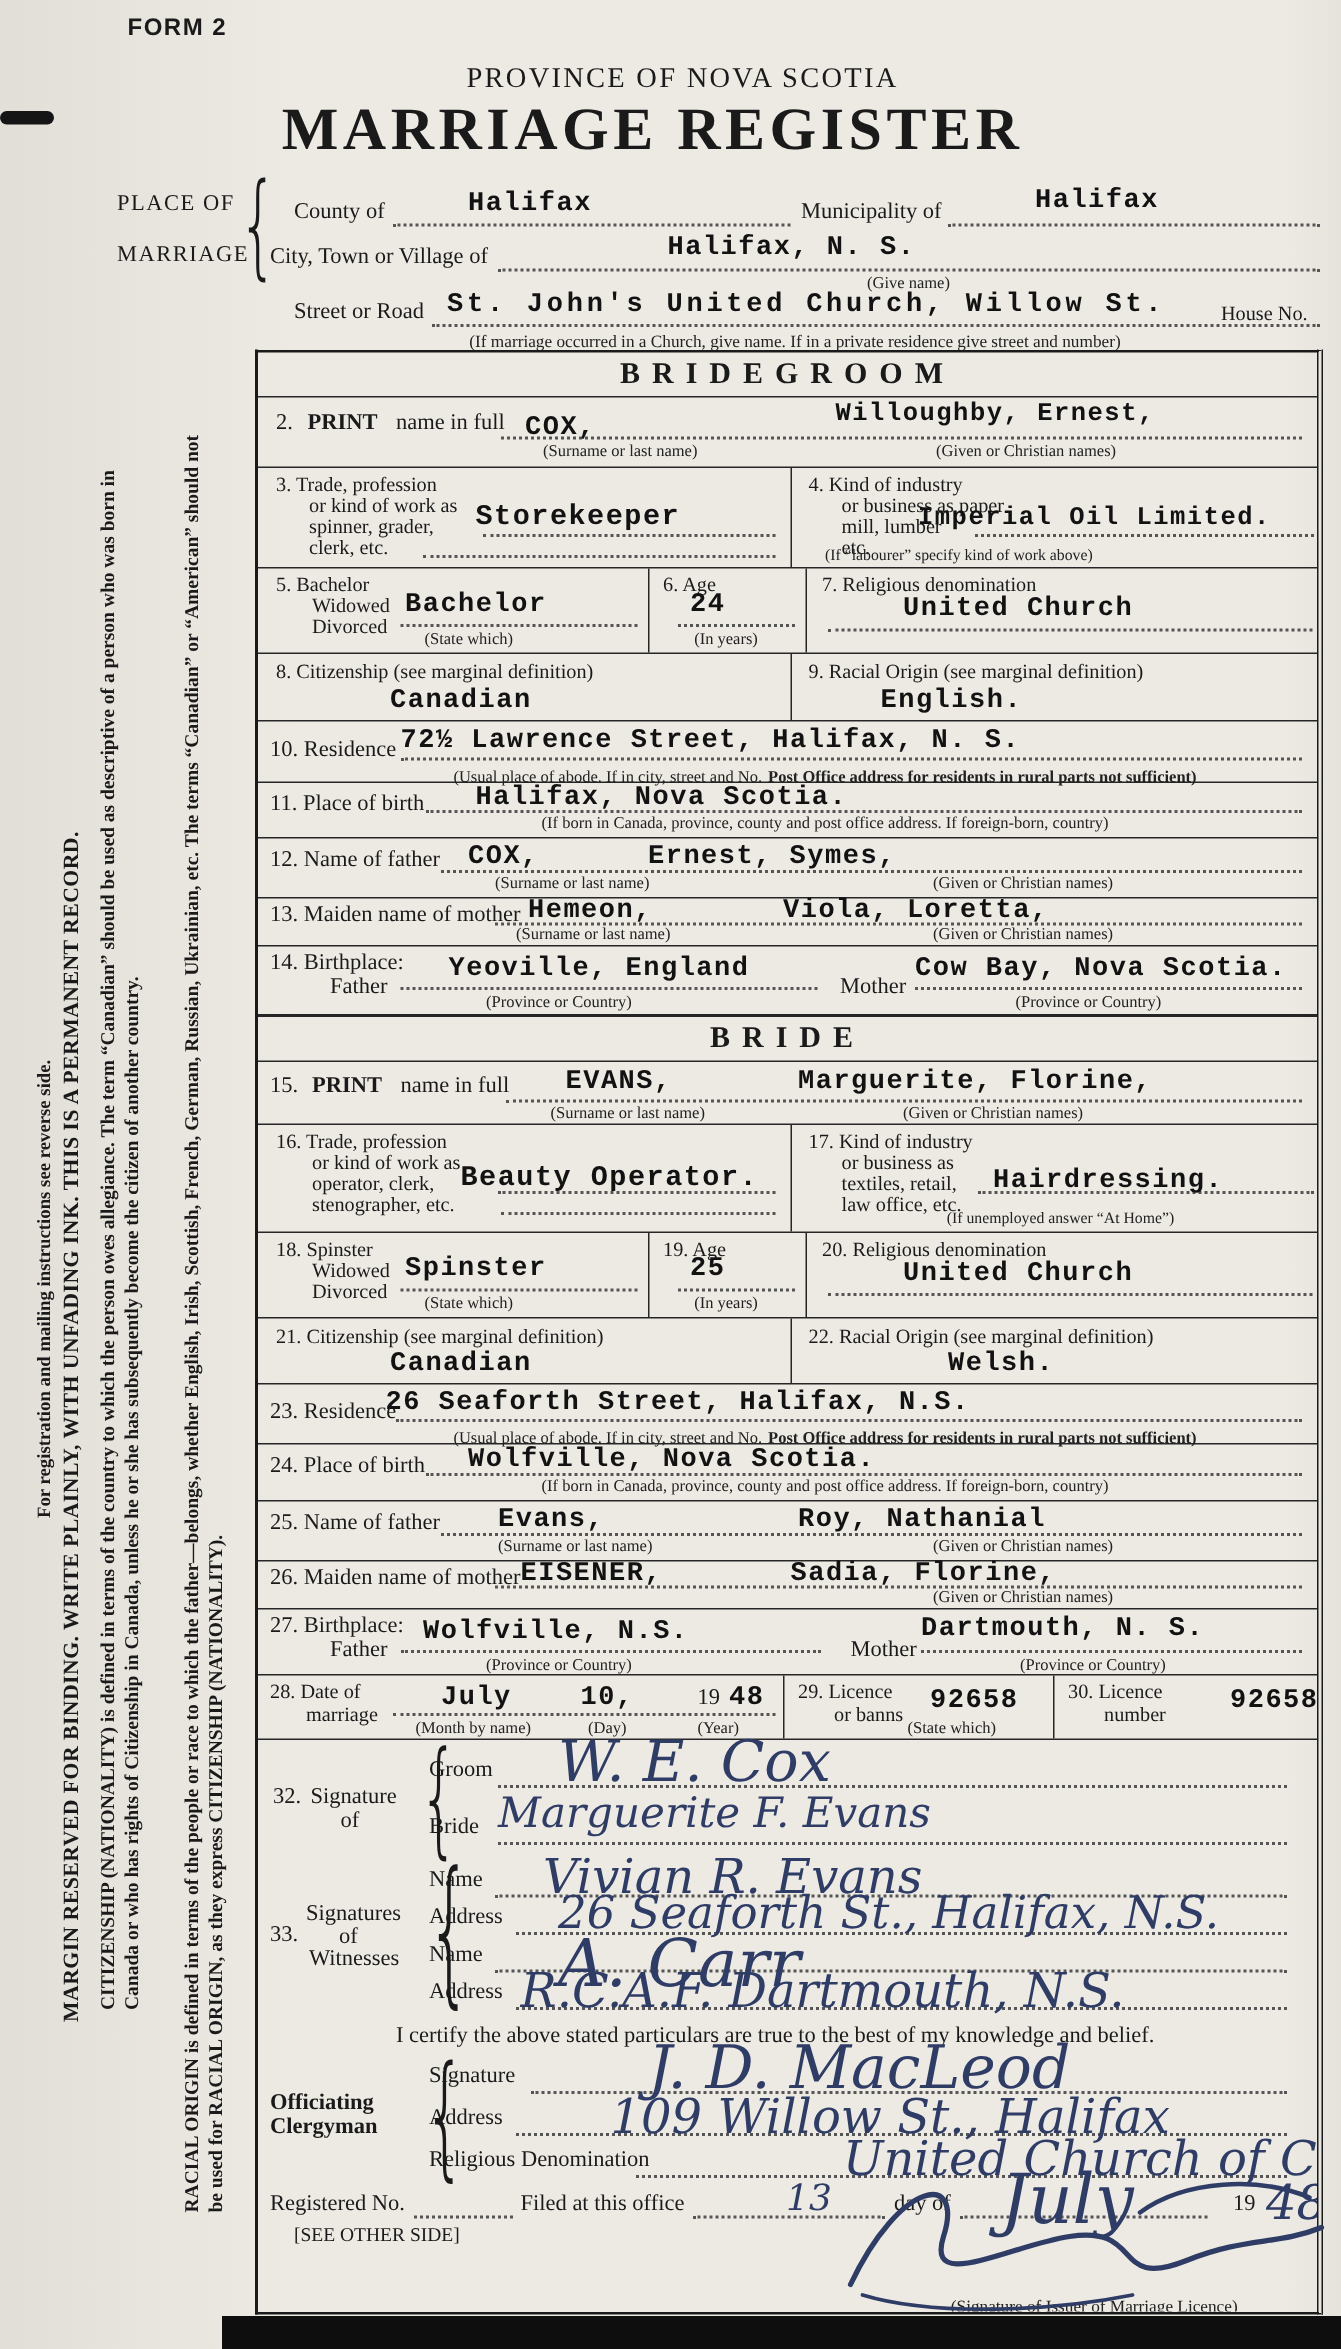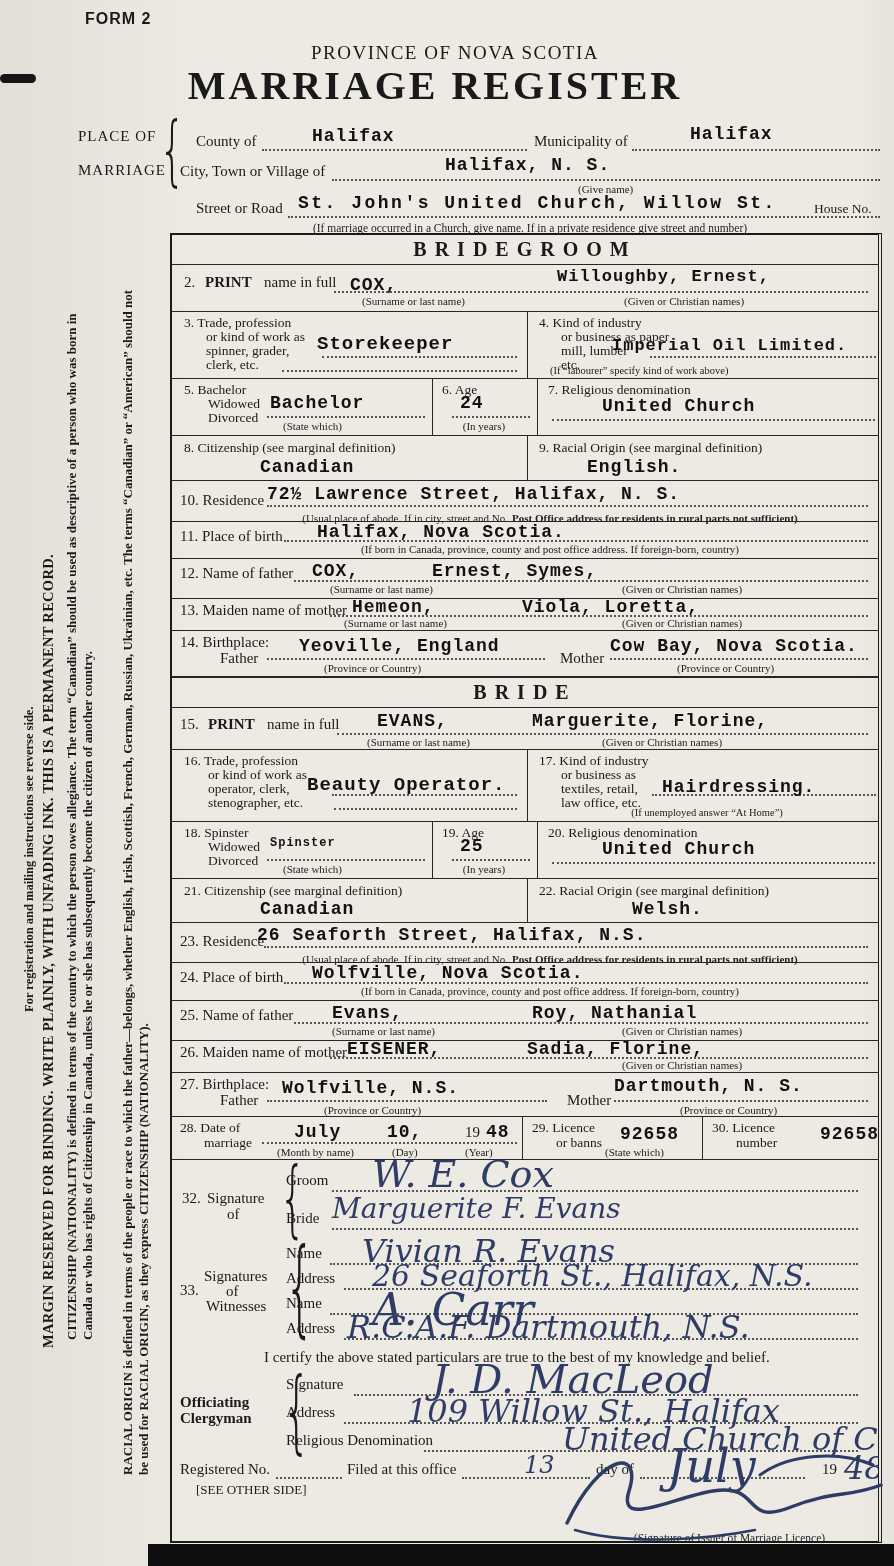--- a/index.html
+++ b/index.html
@@ -195,21 +195,21 @@
       <span class="abs typed" style="left:490px;top:27px;font-size:18px">Hairdressing.</span>
       <div class="abs hint" style="left:365px;width:340px;top:57px;text-align:center;font-size:10.5px">(If unemployed answer “At Home”)</div>
     </div>
 
     <div class="row" style="height:57px">
       <div class="cell" style="left:260px"></div>
       <div class="cell" style="left:365px"></div>
       <span class="abs ps" style="left:12px;top:3px">18. Spinster</span>
       <span class="abs ps" style="left:36px;top:17px">Widowed</span>
       <span class="abs ps" style="left:36px;top:31px">Divorced</span>
-      <span class="abs typed" style="left:98px;top:14px;font-size:12px">Spinster</span>
+      <span class="abs typed" style="left:98px;top:14px;font-size:18px">Spinster</span>
       <div class="abs dots" style="left:95px;width:158px;top:37px"></div>
       <div class="abs hint" style="left:58px;width:165px;top:41px;text-align:center">(State which)</div>
       <span class="abs ps" style="left:270px;top:3px">19. Age</span>
       <span class="abs typed" style="left:288px;top:14px;font-size:18px">25</span>
       <div class="abs dots" style="left:280px;width:78px;top:37px"></div>
       <div class="abs hint" style="left:262px;width:100px;top:41px;text-align:center">(In years)</div>
       <span class="abs ps" style="left:376px;top:3px">20. Religious denomination</span>
       <span class="abs typed" style="left:430px;top:17px;font-size:18px">United Church</span>
       <div class="abs dots" style="left:380px;width:323px;top:40px"></div>
     </div>

